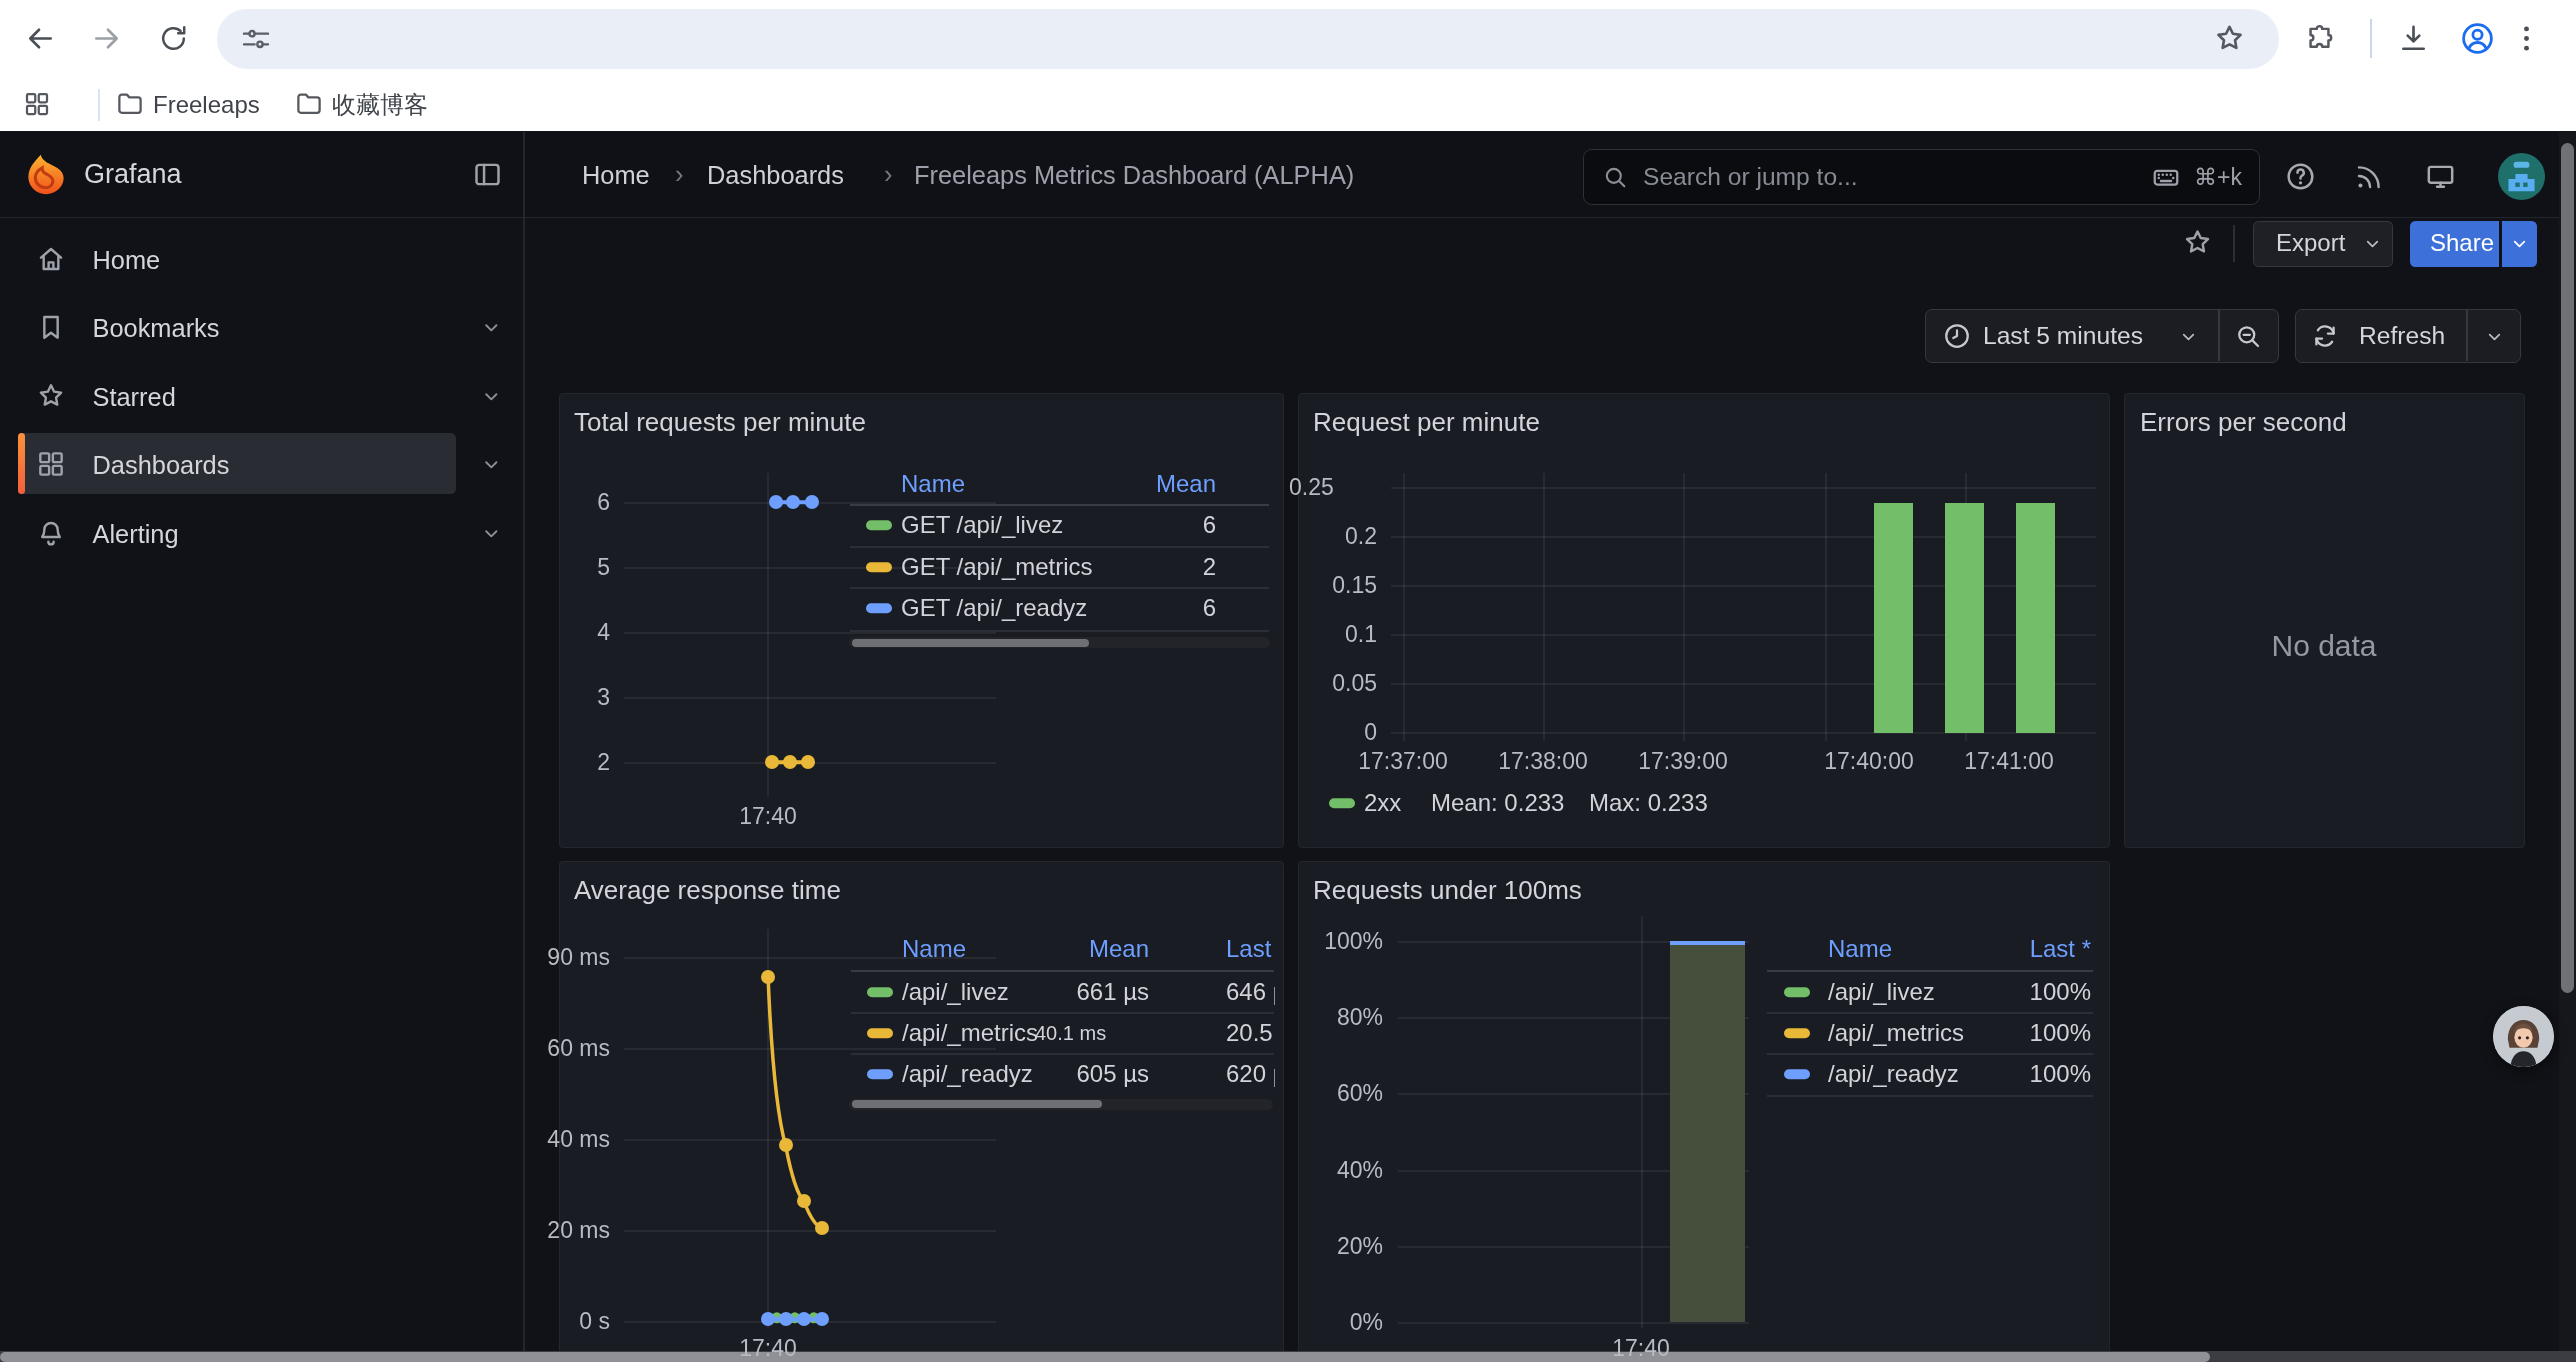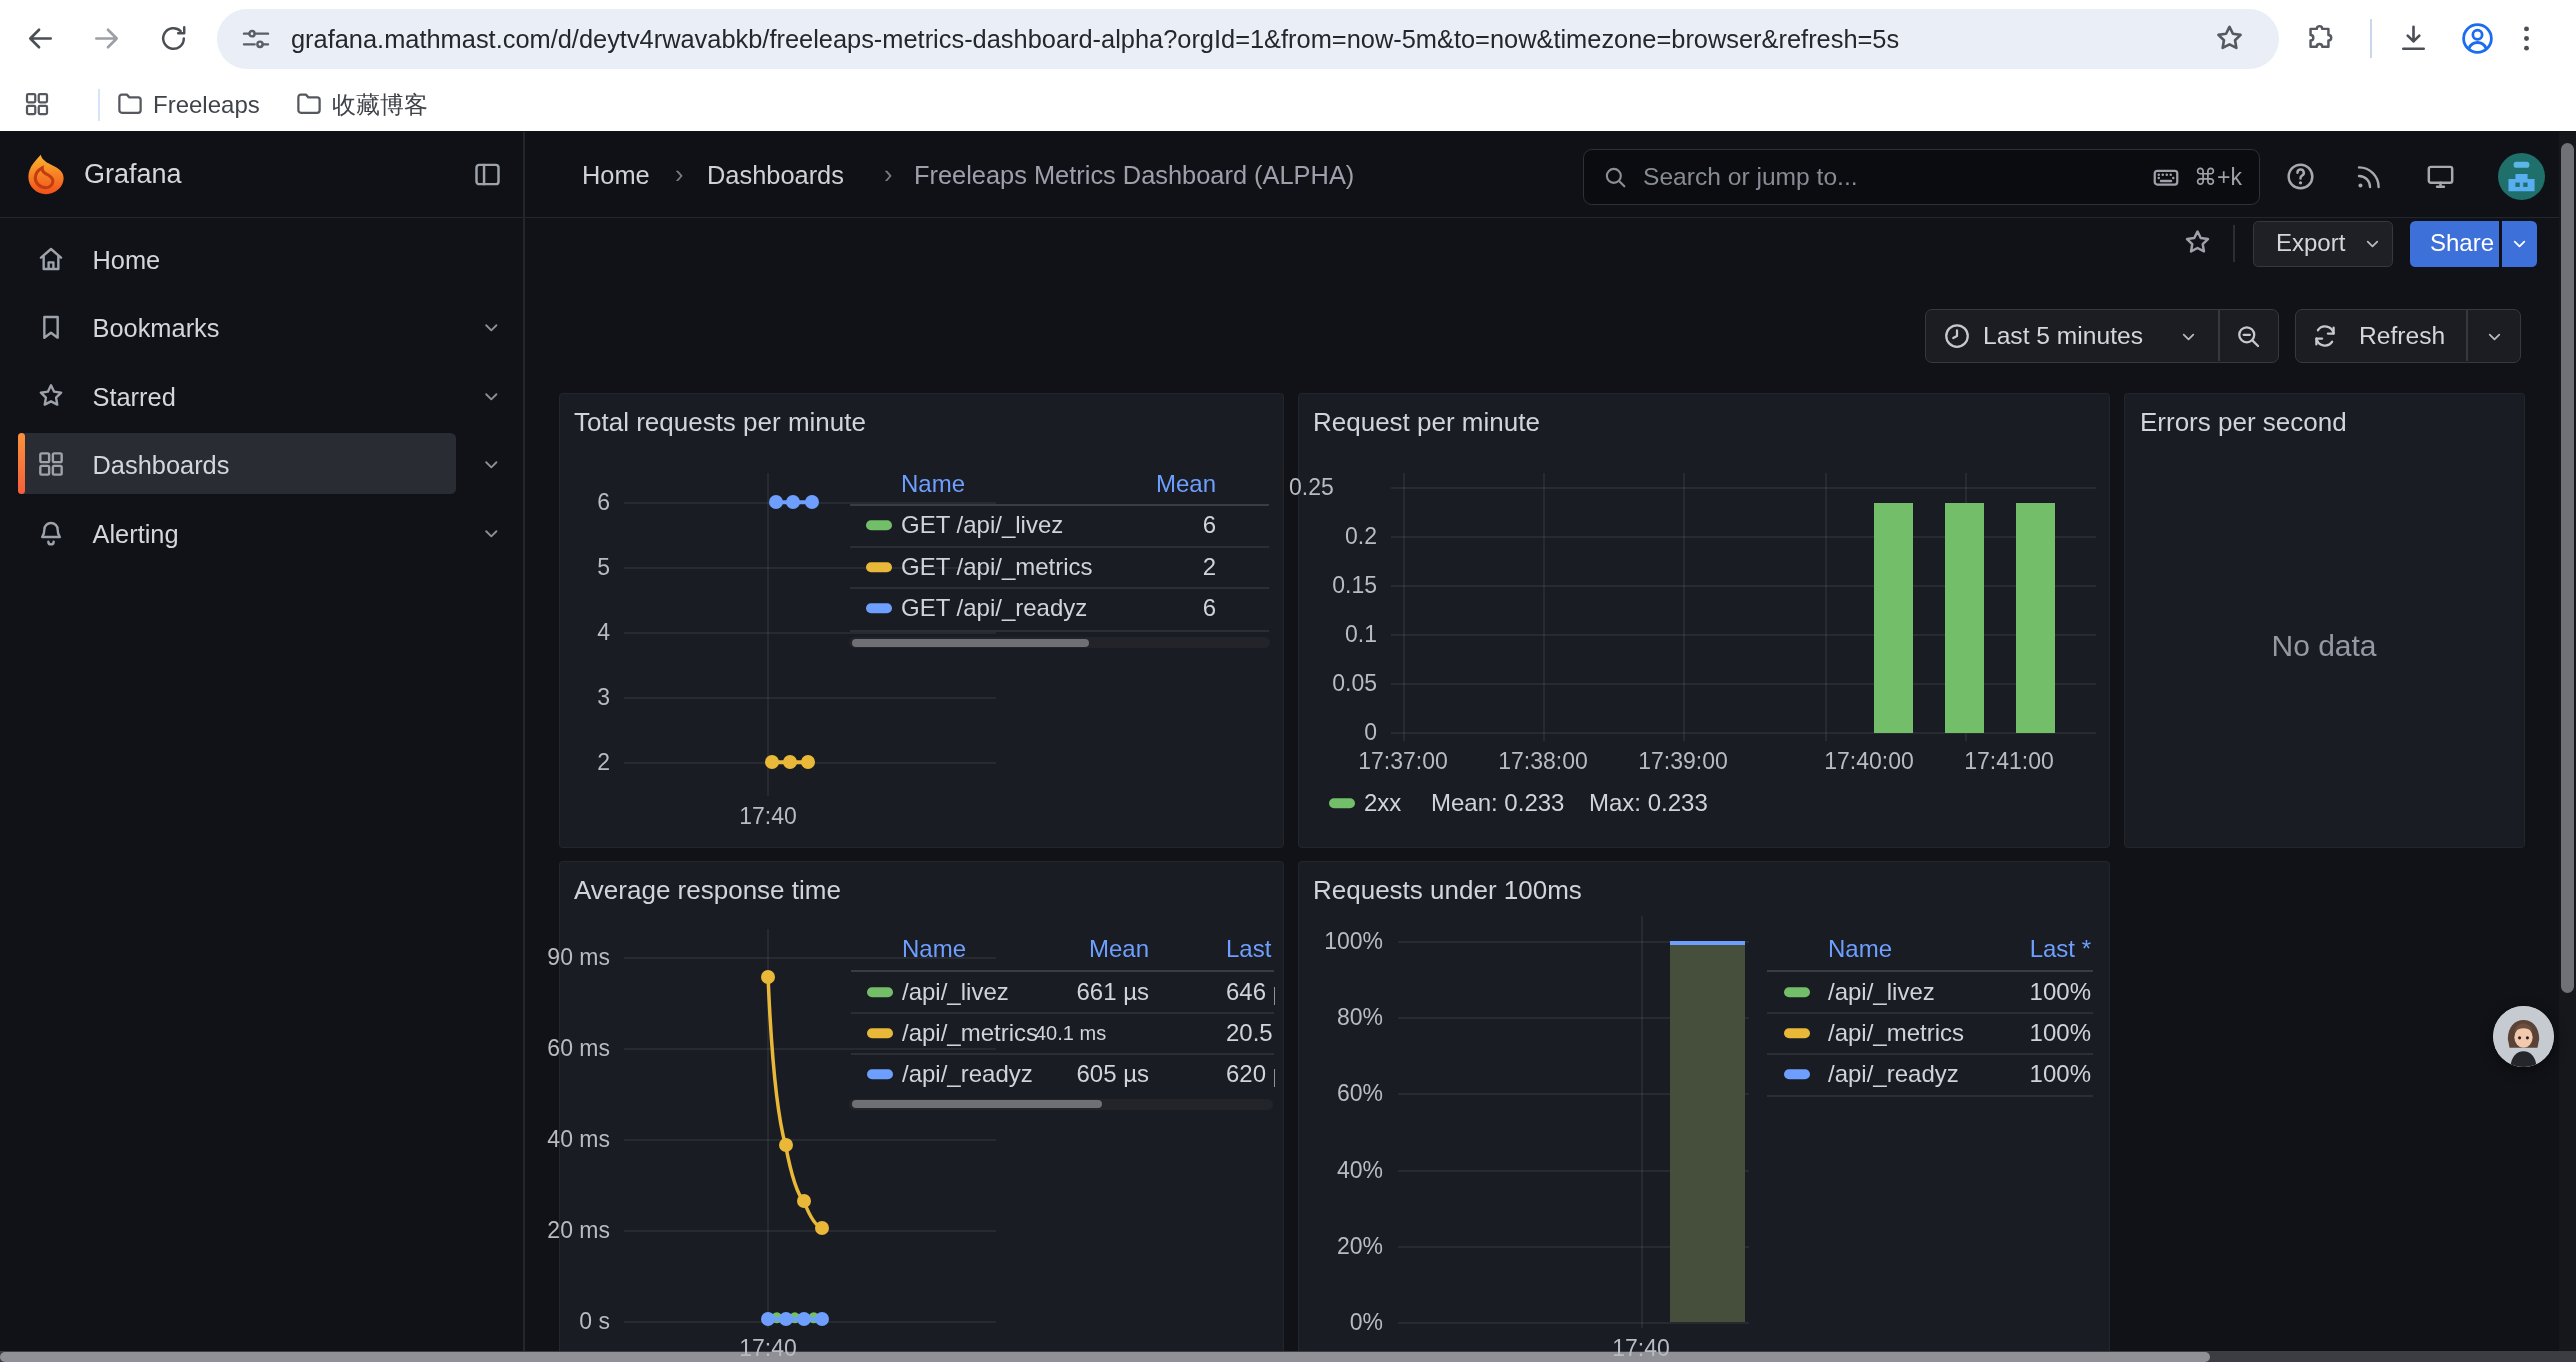--- a/index.html
+++ b/index.html
@@ -60,21 +60,20 @@
   <span id="ic-reload" class="a" style="left: 157px; top: 22px; color: rgb(74, 78, 85);"><svg width="33" height="33" viewBox="0 0 24 24" fill="none" stroke="currentColor" stroke-width="1.8" stroke-linecap="round" stroke-linejoin="round">
         <path d="M19.5 12a7.5 7.5 0 1 1-2.3-5.4"></path>
         <path d="M19.8 3.8v4.4h-4.4"></path>
       </svg></span>
   <div id="url-pill" class="a"></div>
   <span id="ic-tune" class="a" style="left: 240px; top: 23px; color: rgb(90, 94, 102);"><svg width="32" height="32" viewBox="0 0 24 24" fill="none" stroke="currentColor" stroke-width="1.8" stroke-linecap="round" stroke-linejoin="round">
         <circle cx="9" cy="8" r="2"></circle>
         <path d="M3 8h4M11 8h10M3 16h8M17 16h4"></path>
         <circle cx="15" cy="16" r="2"></circle>
       </svg></span>
-  <div id="url-text" class="a">grafana.mathmast.com/d/deytv4rwavabkb/freeleaps-metrics-dashboard-alpha?orgId=1&amp;from=now-5m&amp;to=now&amp;timezone=browser&amp;refresh=5s</div>
   <span id="ic-star" class="a" style="left: 2212px; top: 21px; color: rgb(85, 88, 95);"><svg width="35" height="35" viewBox="0 0 24 24" fill="none" stroke="currentColor" stroke-width="1.8" stroke-linecap="round" stroke-linejoin="round">
         <path d="M12 4l2.35 4.76 5.25.76-3.8 3.7.9 5.23L12 16l-4.7 2.45.9-5.23-3.8-3.7 5.25-.76z"></path>
       </svg></span>
   <span id="ic-ext" class="a" style="left: 2303px; top: 22px; color: rgb(85, 88, 95);"><svg width="33" height="33" viewBox="0 0 24 24" fill="none" stroke="currentColor" stroke-width="1.8" stroke-linecap="round" stroke-linejoin="round">
         <path d="M10 5a2 2 0 0 1 4 0h4.5v4.5a2 2 0 0 1 0 4V18h-4.5a2 2 0 0 0-4 0H5.5v-4.5a2 2 0 0 0 0-4V5z"></path>
       </svg></span>
   <div class="a" style="left:2370px;top:19px;width:1.8px;height:39px;background:#c9d7ee;"></div>
   <span id="ic-dl" class="a" style="left: 2396px; top: 21px; color: rgb(74, 78, 85);"><svg width="35" height="35" viewBox="0 0 24 24" fill="none" stroke="currentColor" stroke-width="1.8" stroke-linecap="round" stroke-linejoin="round">
         <path d="M12 4v10M8 10l4 4 4-4M5 19h14"></path>
       </svg></span>

